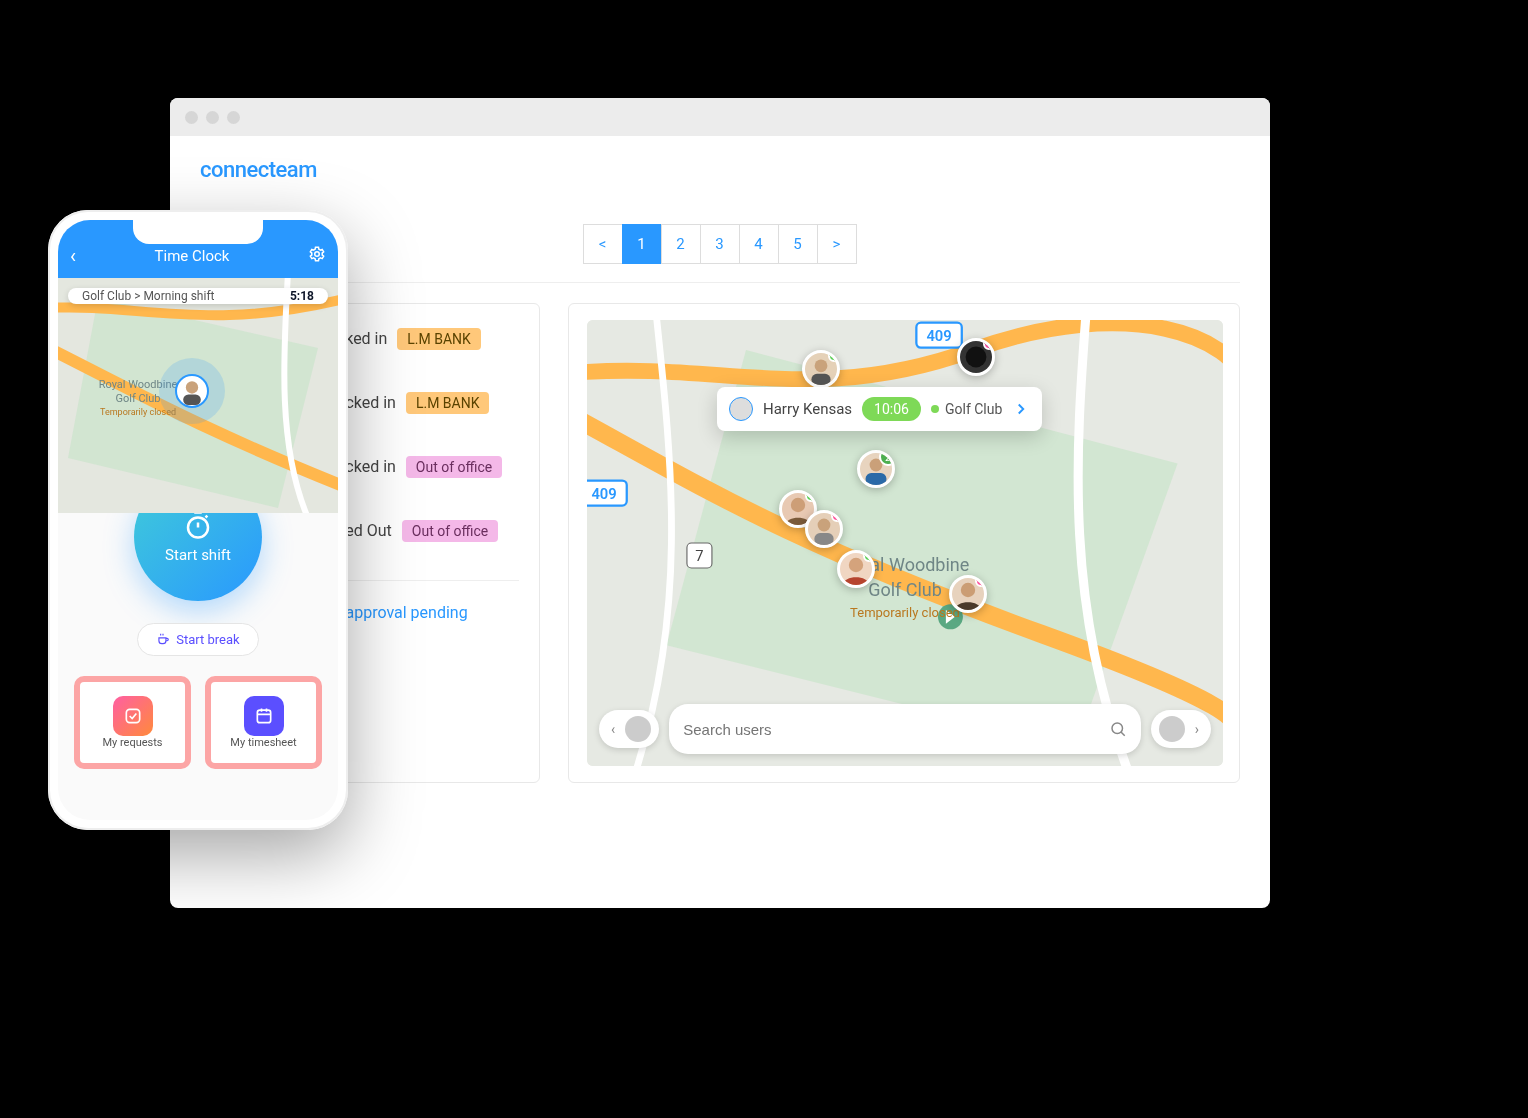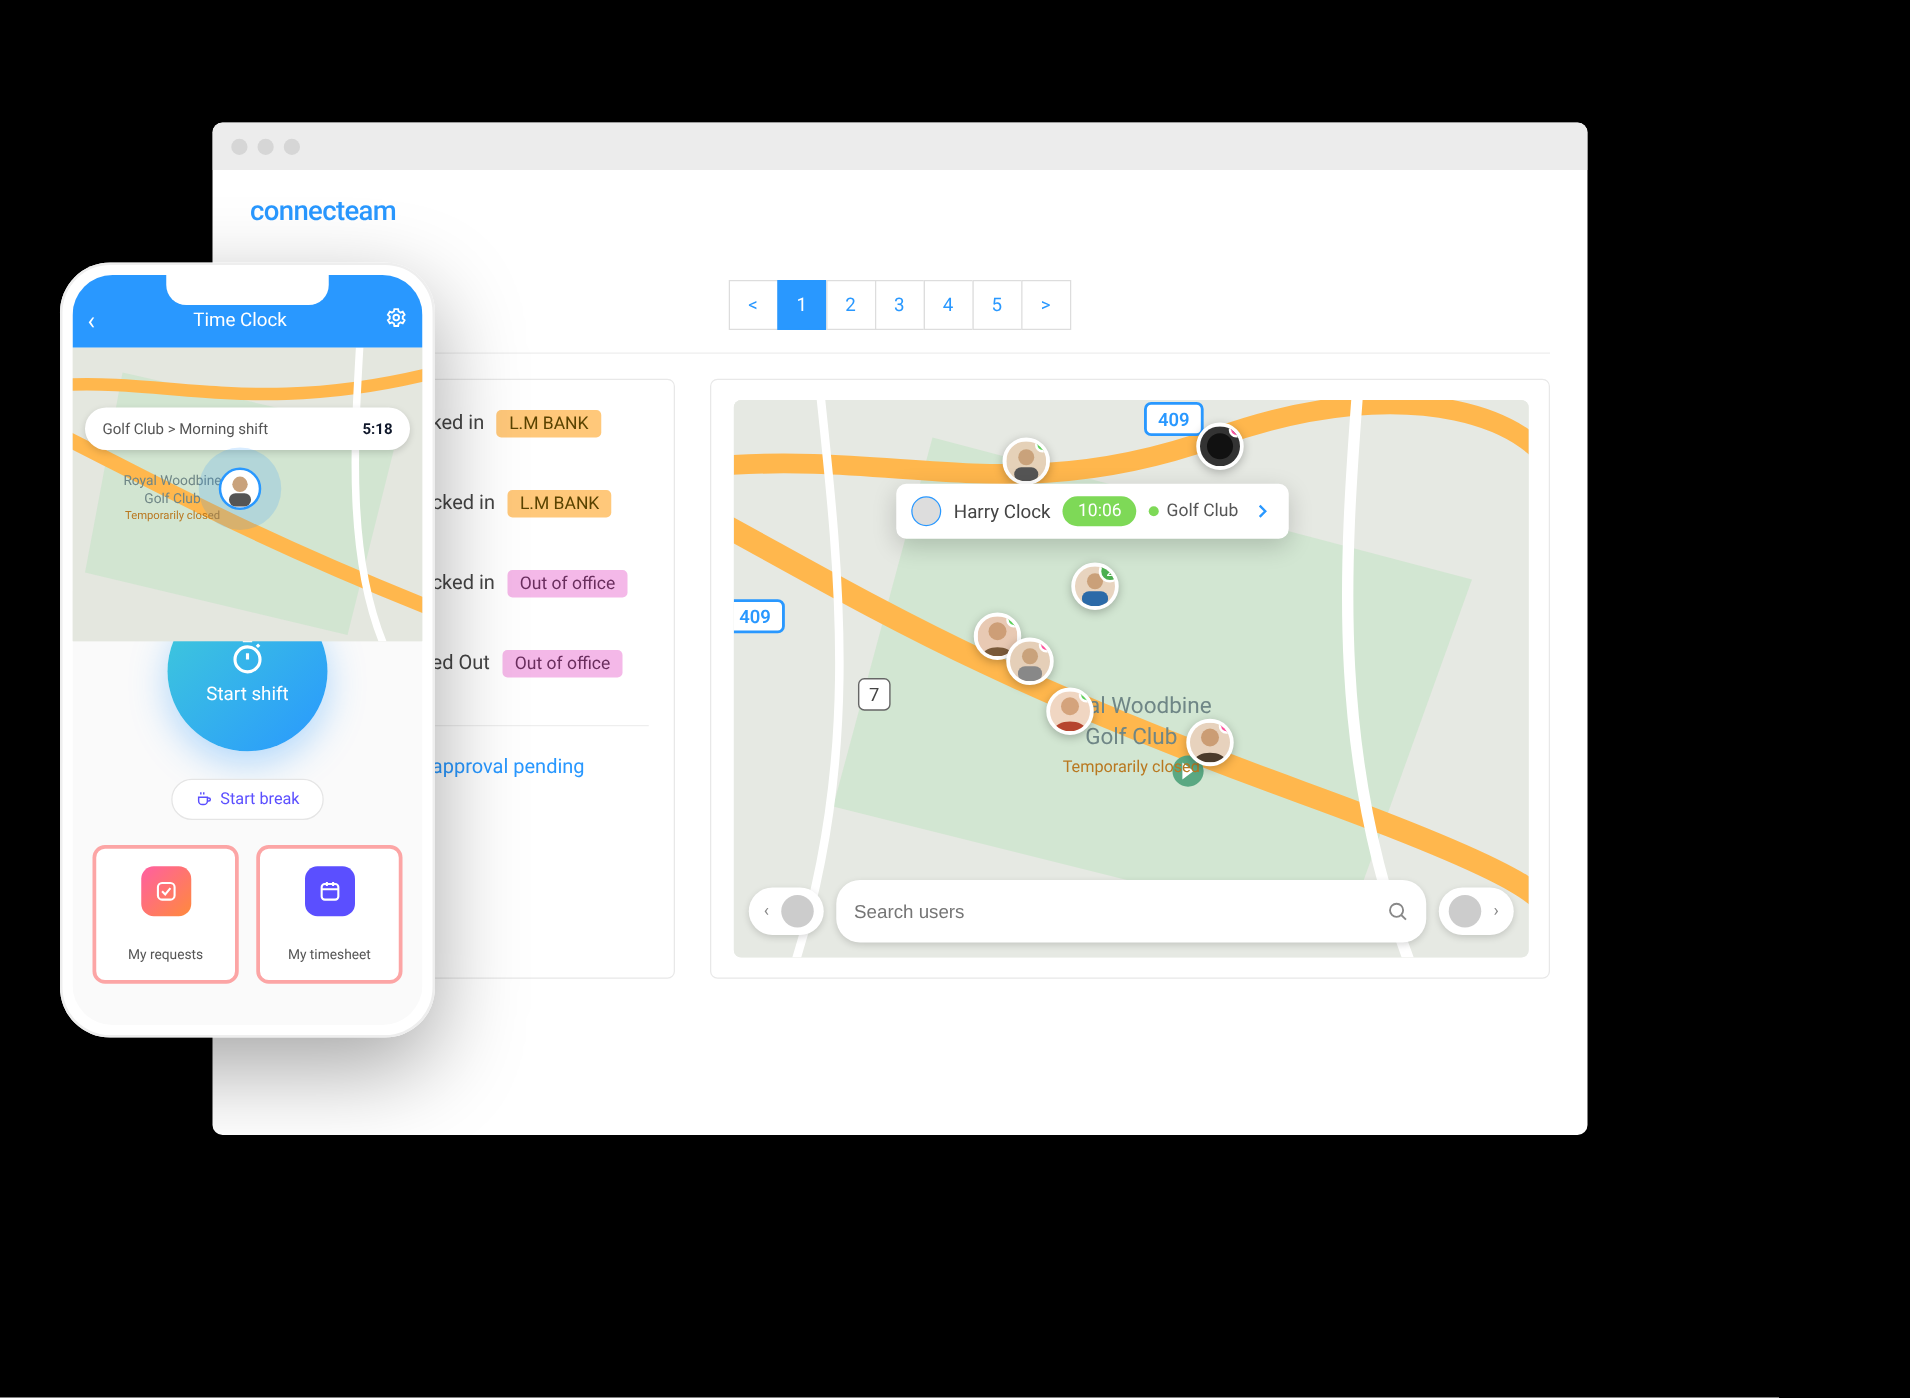--- a/index.html
+++ b/index.html
@@ -283,24 +283,23 @@
     .phone-header .gear { font-size: 18px; cursor: pointer; }
 
     .phone-map {
       height: 235px;
       position: relative;
       background: #dfe3dc;
     }
     .loc-chip {
       position: absolute; left: 10px; right: 10px; top: 10px;
       background: #fff; border-radius: 18px;
-      height: 34px; display: flex; align-items: center;
+      height: 16px; display: flex; align-items: center;
       padding: 0 14px; font-size: 12px; color: #555;
       box-shadow: 0 2px 6px rgba(0,0,0,0.15);
-      margin-top: 38px;
     }
     .loc-chip .time { margin-left: auto; font-weight: 700; color: #0f172a; }
     .self-pin {
       position: absolute; left: 48%; top: 48%;
       transform: translate(-50%, -50%);
       width: 34px; height: 34px;
       border-radius: 50%; background: #fff;
       border: 2px solid #2998ff;
       box-shadow: 0 0 0 16px rgba(41,152,255,0.18);
     }
@@ -327,24 +326,24 @@
       background: #fff; border: 1px solid #e5e5e5;
       border-radius: 20px; padding: 8px 18px;
       color: #5b4fff; font-size: 13px; cursor: pointer;
       display: flex; align-items: flex-start; gap: 6px;
     }
 
     .tiles {
       margin-top: 20px; display: flex; gap: 14px; width: 100%;
     }
     .tile {
-      flex: 1; background: #fff; border: 3px solid #fca5a5;
+      flex: 1; background: #fff; border: 6px solid #fca5a5;
       border-radius: 10px; padding: 14px 0;
       display: flex; flex-direction: column; align-items: center;
-      gap: 24px; cursor: pointer;
+      gap: 0; cursor: pointer;
     }
     .tile .ico {
       width: 40px; height: 40px; border-radius: 10px;
       display: flex; align-items: center; justify-content: center;
     }
     .tile .ico svg { width: 20px; height: 20px; fill: #fff; }
     .tile span { font-size: 11px; color: #555; }
   </style>
 </head>
 <body>
@@ -487,21 +486,21 @@
             <svg class="pin-face" viewBox="0 0 40 40">
                 <rect width="40" height="40" fill="#e7d2bd"></rect>
                 <circle cx="20" cy="15" r="9" fill="#cb9d74"></circle>
                 <path d="M4 40 C4 27,36 27,36 40 Z" fill="#4a3a2a"></path>
               </svg>
             <div class="dot" style="background:#ff4f9e"></div>
           </div>
 
           <div class="popup">
             <div class="popup-avatar"></div>
-            <div class="popup-name">Harry Clock</div>
+            <div class="popup-name">Harry Kensas</div>
             <div class="popup-time">10:06</div>
             <div class="popup-loc">Golf Club</div>
             <svg class="popup-arrow" viewBox="0 0 24 24" fill="none" stroke="#2998ff" stroke-width="2.5">
                 <path d="M9 6l6 6-6 6"></path>
               </svg>
           </div>
 
           <div class="map-footer">
             <div class="nav-pill">
               <span class="arr">‹</span>

